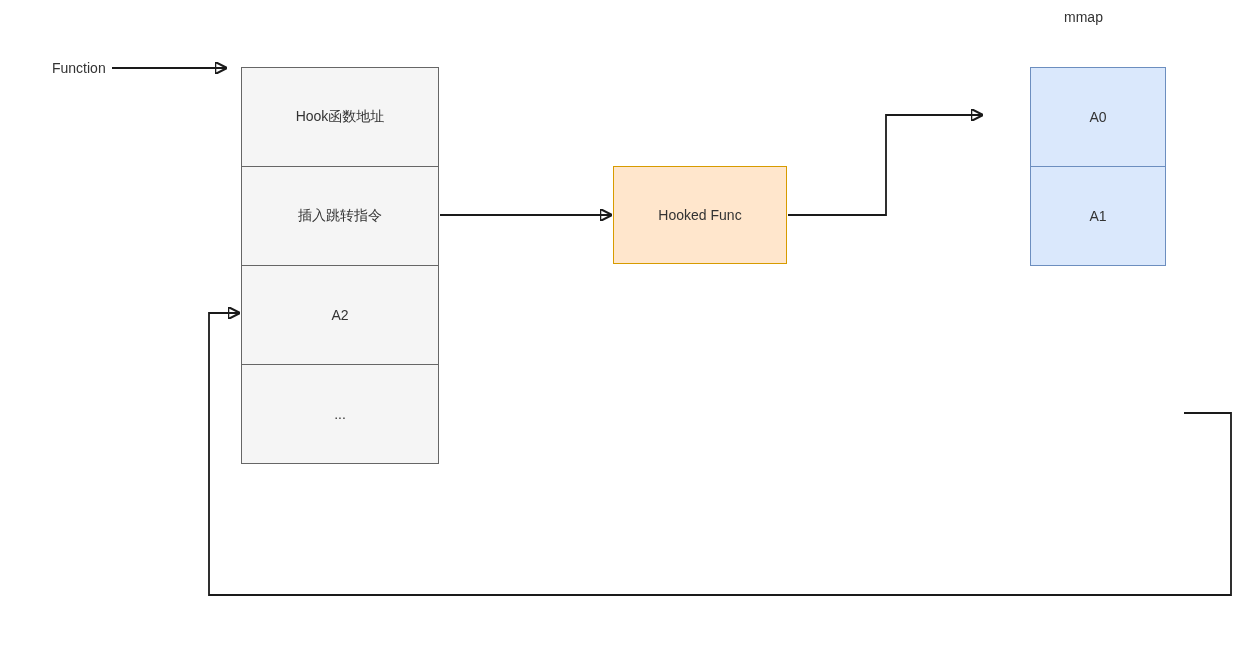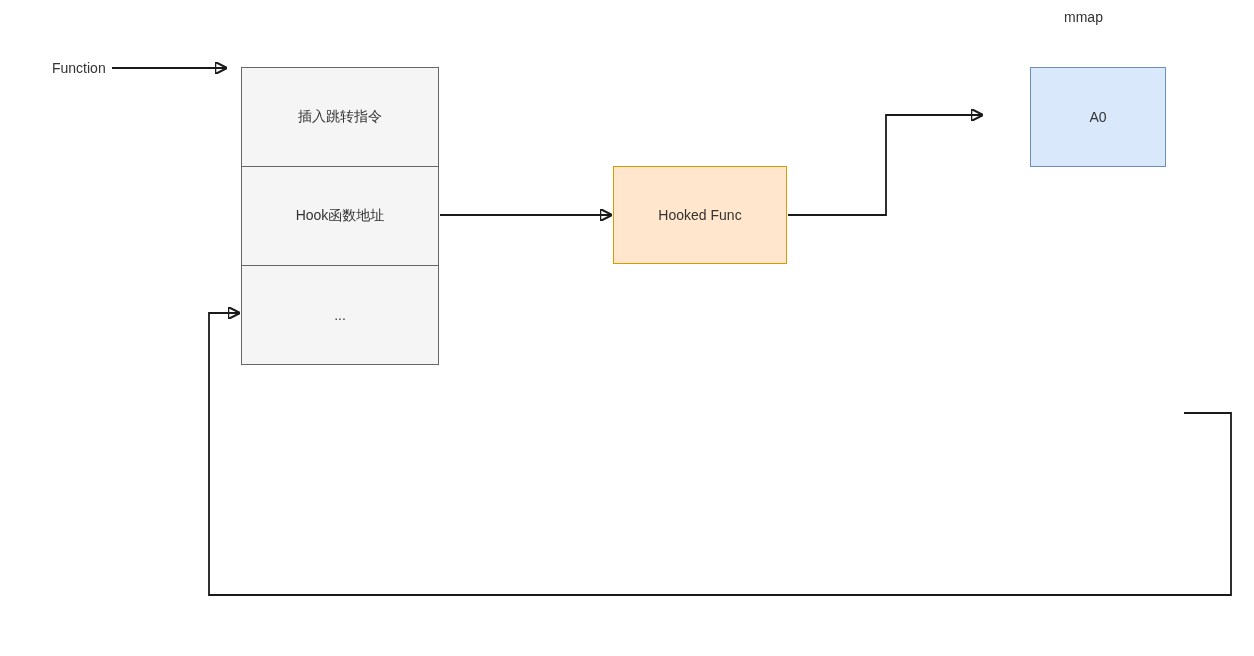--- a/index.html
+++ b/index.html
@@ -113,26 +113,28 @@
     <path d="M440,215 L611,215" marker-end="url(#arrowhead)"></path>
     <path d="M788,215 L886,215 L886,115 L982,115" marker-end="url(#arrowhead)"></path>
     <path d="M1184,413 L1231,413 L1231,595 L209,595 L209,313 L239,313" marker-end="url(#arrowhead)"></path>
   </svg>
 
   <div class="label function-label">Function</div>
 
   <div class="label mmap-label">mmap</div>
 
   <div class="memtable function-table">
+    <div class="cell">Hook函数地址</div>
     <div class="cell">插入跳转指令</div>
-    <div class="cell">Hook函数地址</div>
+    <div class="cell">A2</div>
     <div class="cell">...</div>
   </div>
 
   <div class="hooked-func">
     <span>Hooked Func</span>
   </div>
 
   <div class="memtable mmap-table">
     <div class="cell">A0</div>
+    <div class="cell">A1</div>
   </div>
 
 </div>
 
 </body></html>

